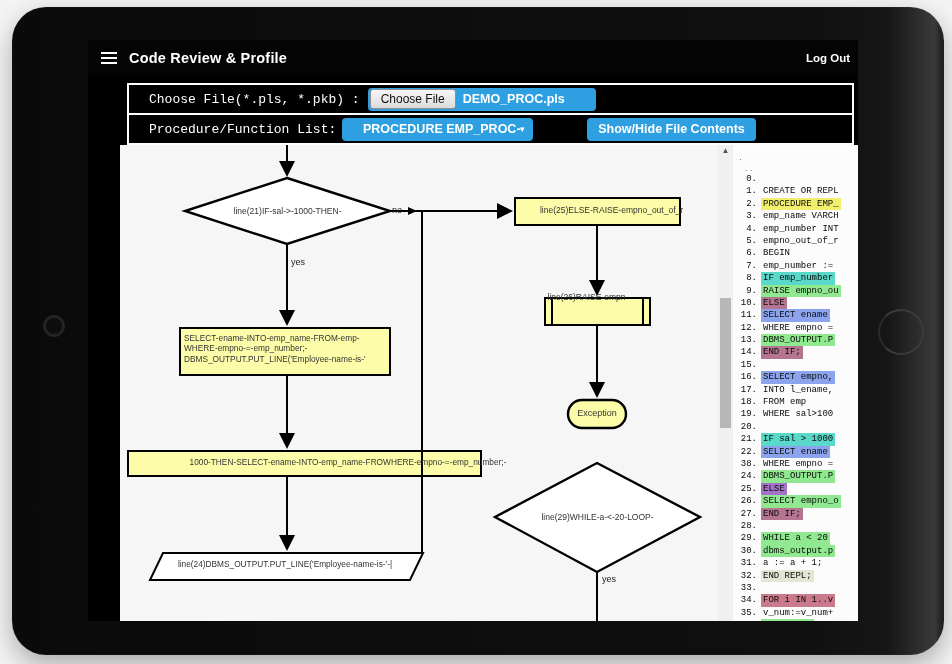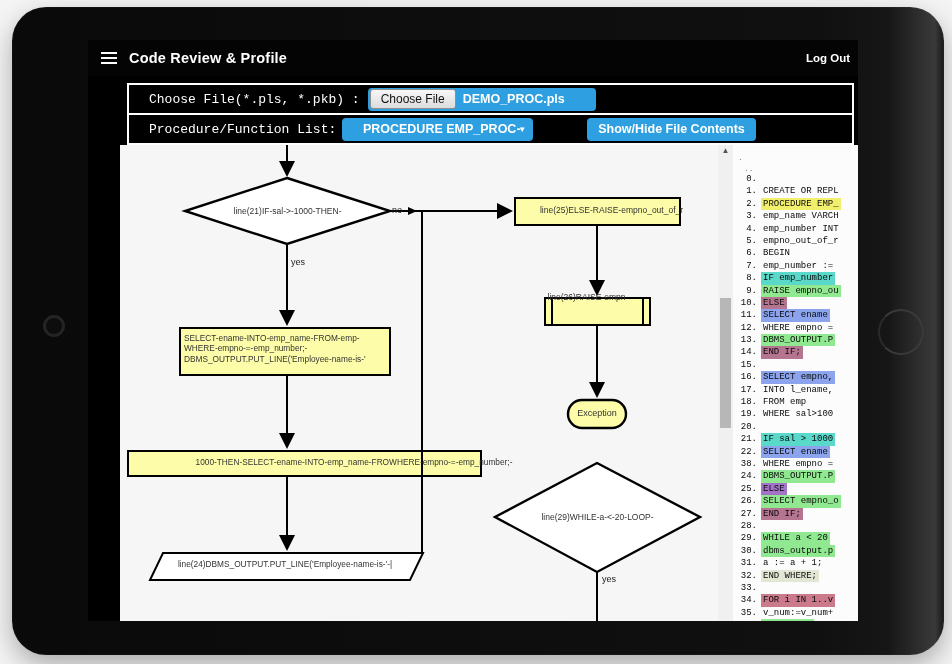--- a/index.html
+++ b/index.html
@@ -137,21 +137,21 @@
         <line x1="477" y1="427" x2="477" y2="476" stroke="#000" stroke-width="2"></line>
       </svg>
 
       <div class="node-text" style="left:65px;top:61px;width:205px;">line(21)IF-sal-&gt;-1000-THEN-</div>
       <div class="node-text" style="left:396px;top:60px;width:191px;">line(25)ELSE-RAISE-empno_out_of_r</div>
       <div class="node-text" style="left:426px;top:147px;width:81px;">line(26)RAISE-empn</div>
       <div class="node-text" style="left:448px;top:263px;width:58px;font-size:9px;">Exception</div>
       <div class="node-text multiline" style="left:64px;top:188px;width:204px;">SELECT-ename-INTO-emp_name-FROM-emp-
 WHERE-empno-=-emp_number;-
 DBMS_OUTPUT.PUT_LINE('Employee-name-is-'</div>
-      <div class="node-text nowrap" style="left:10px;top:312px;width:376px;padding-left:36px;">1000-THEN-SELECT-ename-INTO-emp_name-FROWHERE-empno-=-emp_number;-</div>
+      <div class="node-text nowrap" style="left:4px;top:312px;width:376px;padding-left:36px;">1000-THEN-SELECT-ename-INTO-emp_name-FROWHERE-empno-=-emp_number;-</div>
       <div class="node-text" style="left:30px;top:414px;width:270px;font-size:8.3px;">line(24)DBMS_OUTPUT.PUT_LINE('Employee-name-is-'-|</div>
       <div class="node-text" style="left:375px;top:367px;width:205px;">line(29)WHILE-a-&lt;-20-LOOP-</div>
 
       <div class="edge-label" style="left:272px;top:60px;">no</div>
       <div class="edge-label" style="left:171px;top:112px;">yes</div>
       <div class="edge-label" style="left:482px;top:429px;">yes</div>
     </div>
 
     <div class="vscroll">
       <div class="sb-up">▲</div>
@@ -187,21 +187,21 @@
           <div class="code-row"><span class="ln">22.</span><span class="ct hl-blue">SELECT ename</span></div>
           <div class="code-row"><span class="ln">38.</span><span class="ct">WHERE empno =</span></div>
           <div class="code-row"><span class="ln">24.</span><span class="ct hl-green">DBMS_OUTPUT.P</span></div>
           <div class="code-row"><span class="ln">25.</span><span class="ct hl-purple">ELSE</span></div>
           <div class="code-row"><span class="ln">26.</span><span class="ct hl-green">SELECT empno_o</span></div>
           <div class="code-row"><span class="ln">27.</span><span class="ct hl-mauve">END IF;</span></div>
           <div class="code-row"><span class="ln">28.</span><span class="ct"></span></div>
           <div class="code-row"><span class="ln">29.</span><span class="ct hl-green">WHILE a &lt; 20</span></div>
           <div class="code-row"><span class="ln">30.</span><span class="ct hl-green">dbms_output.p</span></div>
           <div class="code-row"><span class="ln">31.</span><span class="ct">a := a + 1;</span></div>
-          <div class="code-row"><span class="ln">32.</span><span class="ct hl-pale">END WHERE;</span></div>
+          <div class="code-row"><span class="ln">32.</span><span class="ct hl-pale">END REPL;</span></div>
           <div class="code-row"><span class="ln">33.</span><span class="ct"></span></div>
           <div class="code-row"><span class="ln">34.</span><span class="ct hl-rose">FOR i IN 1..v</span></div>
           <div class="code-row"><span class="ln">35.</span><span class="ct">v_num:=v_num+</span></div>
           <div class="code-row"><span class="ln">36.</span><span class="ct hl-green">&nbsp;&nbsp;&nbsp;&nbsp;&nbsp;&nbsp;&nbsp;&nbsp;&nbsp;</span></div>
         </div>
     </div>
 
   </div>
 </div>
 

